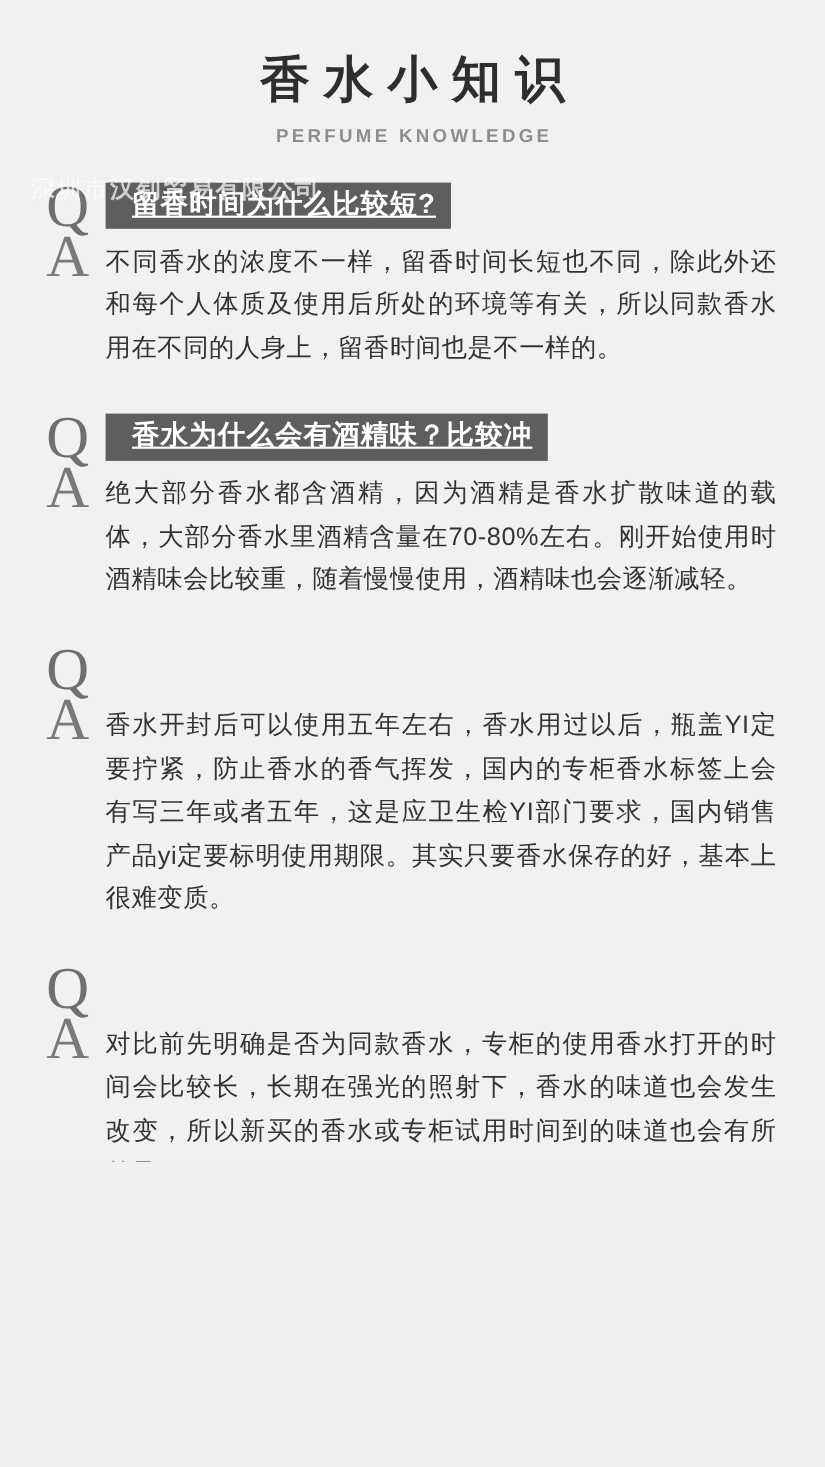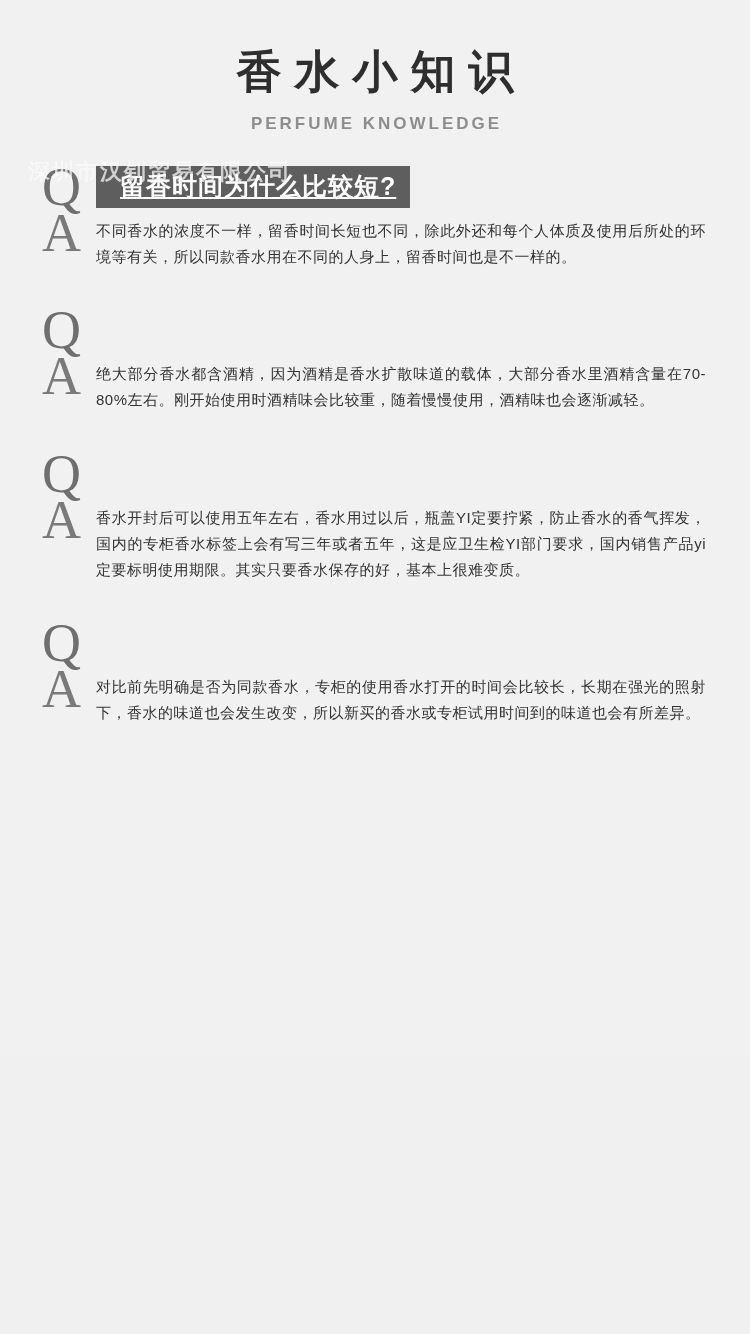--- a/index.html
+++ b/index.html
@@ -85,21 +85,21 @@
     line-height: 1.1;
     white-space: nowrap;
     text-decoration: underline;
   }
   .qa-row-a {
     display: flex;
     margin-top: 4px;
   }
   .answer {
     flex: 1;
-    font-size: 15px;
+    font-size: 23px;
     line-height: 1.72;
     color: #333333;
     letter-spacing: 0.5px;
     text-align: justify;
     padding-right: 4px;
   }
   .letter-a-wrap {
     width: 54px;
     flex: 0 0 54px;
     position: relative;
@@ -148,20 +148,21 @@
         <div class="letter-a-wrap">
           <div class="letter a">A</div>
         </div>
         <div class="answer">不同香水的浓度不一样，留香时间长短也不同，除此外还和每个人体质及使用后所处的环境等有关，所以同款香水用在不同的人身上，留香时间也是不一样的。</div>
       </div>
     </div>
 
     <div class="qa-item">
       <div class="qa-row-q">
         <div class="letter">Q</div>
+        <div class="q-banner">香水为什么会有酒精味？比较冲</div>
       </div>
       <div class="qa-row-a">
         <div class="letter-a-wrap">
           <div class="letter a">A</div>
         </div>
         <div class="answer">绝大部分香水都含酒精，因为酒精是香水扩散味道的载体，大部分香水里酒精含量在70-80%左右。刚开始使用时酒精味会比较重，随着慢慢使用，酒精味也会逐渐减轻。</div>
       </div>
     </div>
 
     <div class="qa-item">

